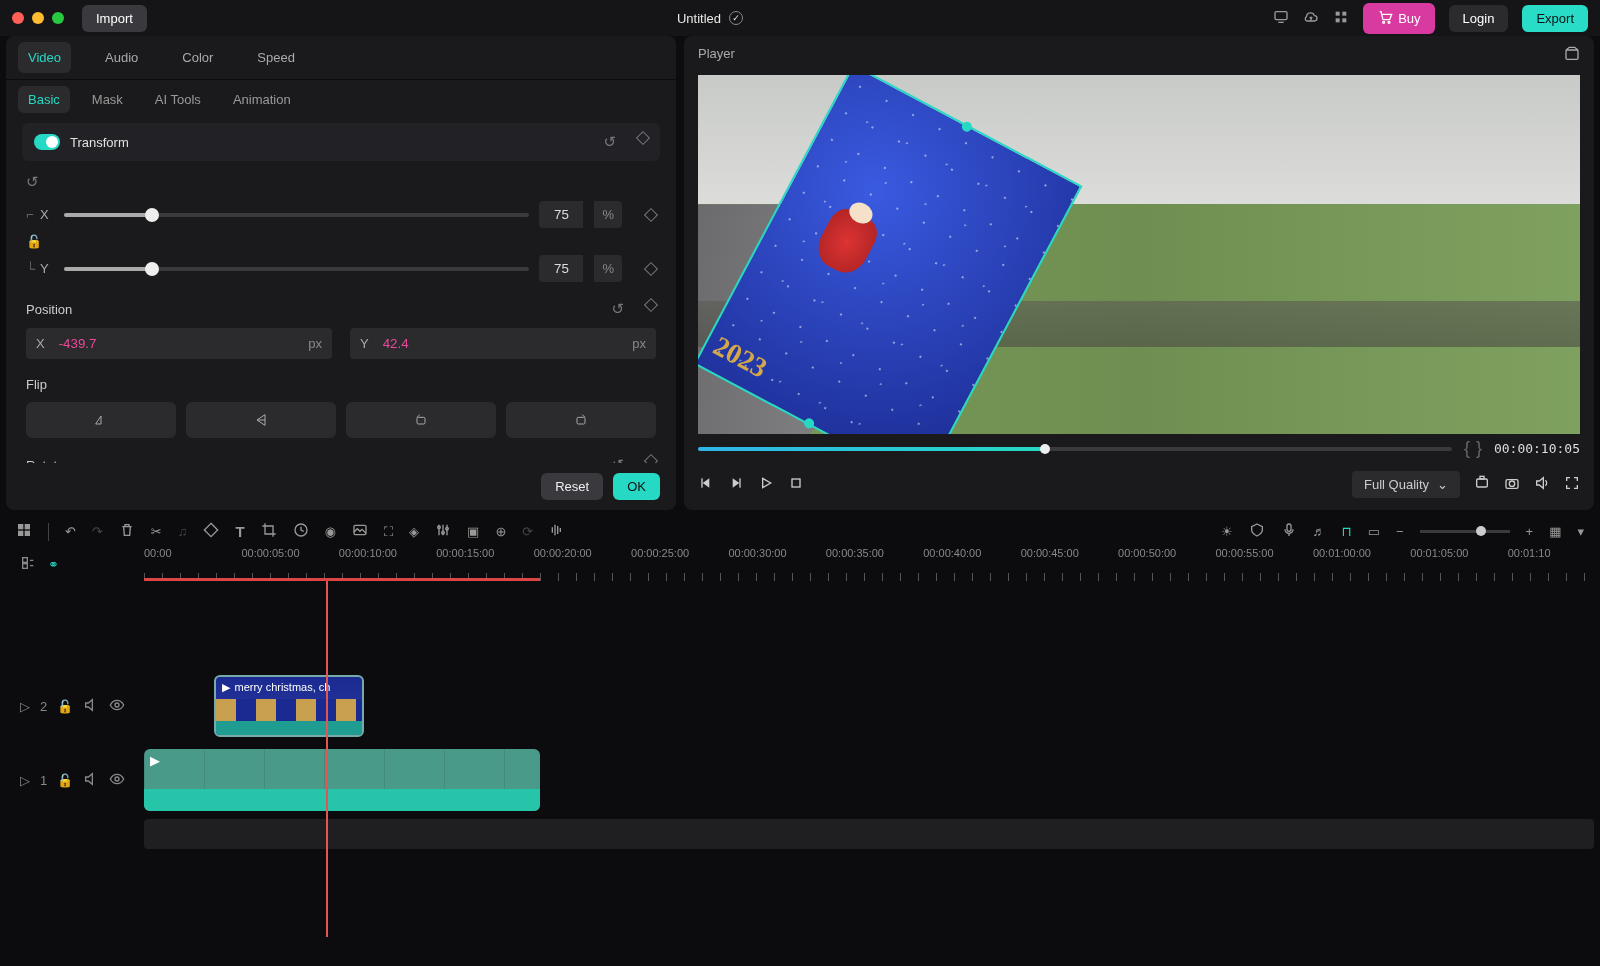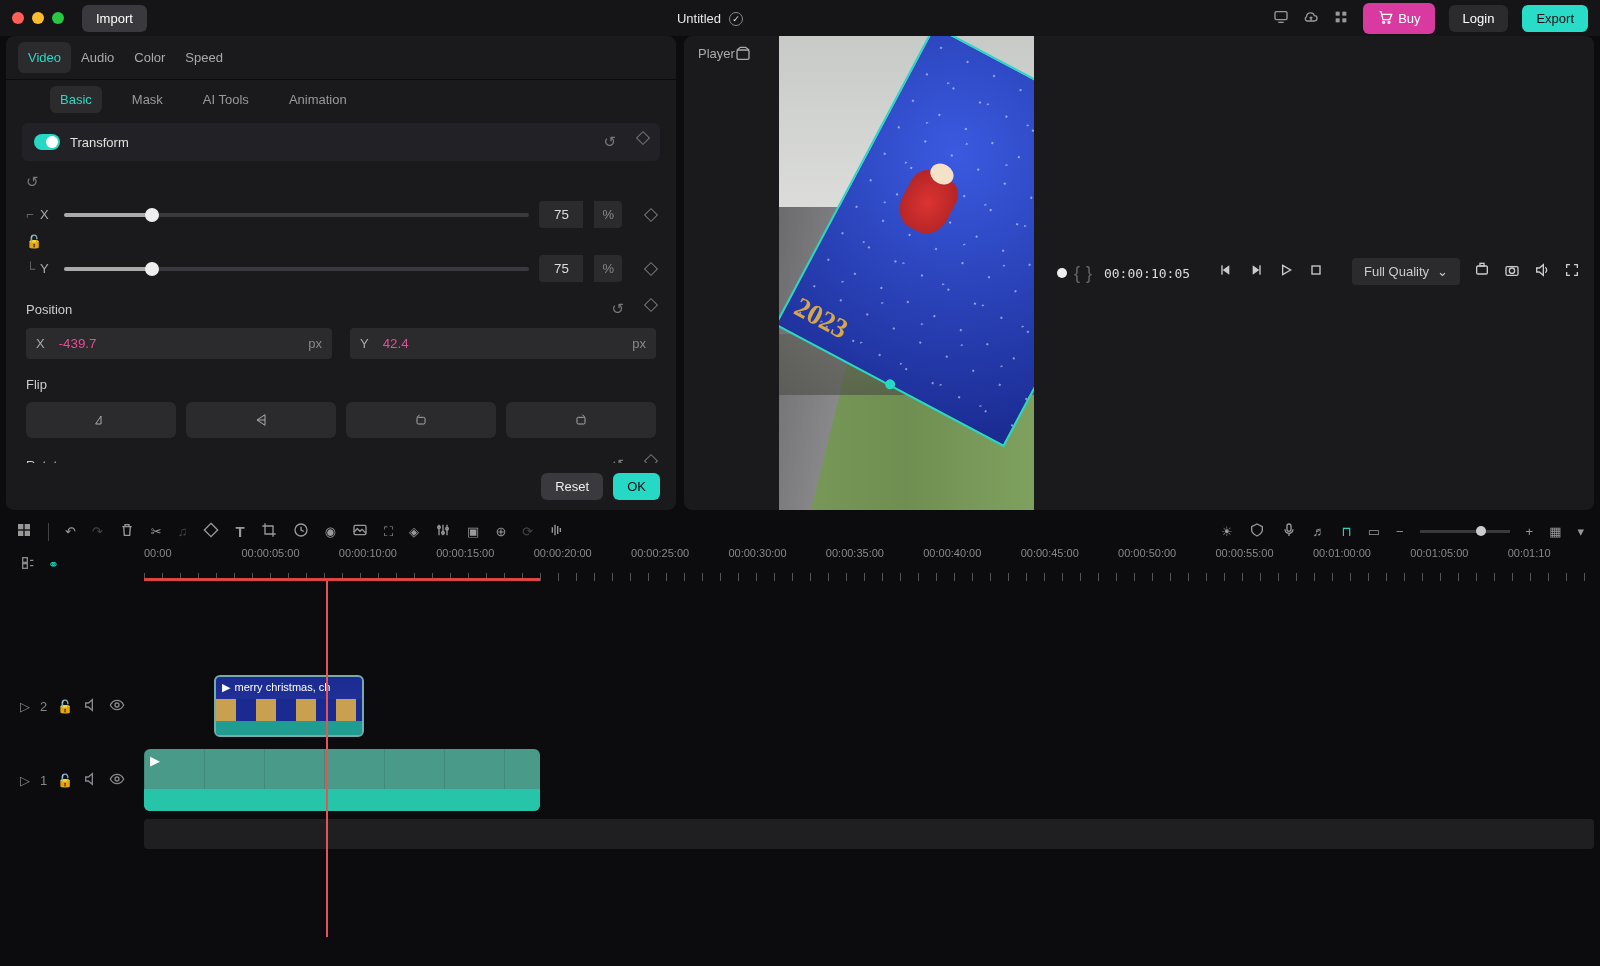--- a/index.html
+++ b/index.html
@@ -5,34 +5,34 @@
 * { margin: 0; padding: 0; box-sizing: border-box; font-family: -apple-system, BlinkMacSystemFont, "Segoe UI", sans-serif; }
 body { background: #0c0c0e; color: #ccc; width: 1600px; height: 966px; overflow: hidden; font-size: 13px; }
 
 
 .topbar { height: 36px; display: flex; align-items: center; padding: 0 12px; background: #151517; }
 .traffic { display: flex; gap: 8px; margin-right: 18px; }
 .traffic span { width: 12px; height: 12px; border-radius: 50%; }
 .traffic .r { background: #ff5f57; } .traffic .y { background: #febc2e; } .traffic .g { background: #28c840; }
 .btn { border: none; cursor: pointer; border-radius: 6px; padding: 6px 14px; font-size: 13px; }
 .import-btn { background: #3a3a3e; color: #fff; font-weight: 400; }
-.title-center { flex: 1; text-align: center; color: #e8e8e8; font-weight: 500; display: flex; justify-content: center; gap: 8px; align-items: flex-end; }
+.title-center { flex: 1; text-align: center; color: #e8e8e8; font-weight: 500; display: flex; justify-content: center; gap: 8px; align-items: flex-start; }
 .top-right { display: flex; align-items: center; gap: 14px; }
 .top-right .icon { color: #999; cursor: pointer; }
 .buy-btn { background: #d83a9f; color: #fff; display: flex; align-items: center; gap: 5px; }
 .login-btn { background: #2b2b2e; color: #fff; }
 .export-btn { background: #29dcc8; color: #111; font-weight: 500; }
 
 
 .mid { display: flex; height: 474px; gap: 8px; padding: 0 6px; }
 .inspector { width: 670px; background: #1a1a1d; border-radius: 8px; display: flex; flex-direction: column; }
-.itabs { display: flex; padding: 6px 12px; border-bottom: 1px solid #0c0c0e; }
+.itabs { display: flex; padding: 6px 12px; gap: 24px; border-bottom: 1px solid #0c0c0e; }
 .itabs span { color: #aaa; padding: 8px 10px; cursor: pointer; border-radius: 6px; font-weight: 500; }
 .itabs span.active { background: #2b2b2e; color: #26d9c4; }
-.subtabs { display: flex; padding: 6px 12px; gap: 20px; margin-left: 32px; }
+.subtabs { display: flex; padding: 6px 12px; gap: 12px; }
 .subtabs span { color: #999; padding: 6px 10px; cursor: pointer; border-radius: 6px; }
 .subtabs span.active { background: #2b2b2e; color: #26d9c4; }
 
 .panel { flex: 1; overflow-y: auto; padding: 0 16px; }
 .section-hdr { display: flex; align-items: center; padding: 10px 4px; }
 .toggle { width: 26px; height: 16px; background: #26d9c4; border-radius: 10px; position: relative; margin-right: 10px; cursor: pointer; }
 .toggle::after { content: ""; position: absolute; width: 12px; height: 12px; background: #fff; border-radius: 50%; top: 2px; right: 2px; }
 .section-hdr .lbl { flex: 1; color: #e0e0e0; }
 .hdr-icons { display: flex; gap: 22px; color: #777; }
 .hdr-icons span { cursor: pointer; }
@@ -58,21 +58,21 @@
 .pos-field .unit { padding: 0 10px; color: #888; }
 
 .flip-row { display: flex; gap: 10px; padding: 6px 4px; }
 .flip-btn { flex: 1; background: #2b2b2e; border: none; color: #aaa; padding: 10px; border-radius: 6px; cursor: pointer; display: flex; justify-content: center; }
 
 .panel-footer { padding: 10px 16px; display: flex; justify-content: flex-end; gap: 10px; }
 .reset-btn { background: #3a3a3e; color: #eee; }
 .ok-btn { background: #26d9c4; color: #111; }
 
 
-.player { flex: 1; background: #1a1a1d; border-radius: 8px; display: flex; }
+.player { flex: 1; background: #1a1a1d; border-radius: 8px; display: flex; flex-direction: column; }
 .player-hdr { display: flex; justify-content: space-between; padding: 10px 14px; color: #aaa; }
 .viewport { flex: 1; margin: 0 14px; position: relative; overflow: hidden; }
 .bg-scene { position: absolute; inset: 0; }
 .sky { height: 36%; background: linear-gradient(#c8cac8, #dcddda); }
 .grass { height: 64%; background: linear-gradient(90deg, #7a9a5a 0%, #6f8f52 50%, #7fa15f 100%); position: relative; }
 .road { position: absolute; top: 0; left: 0; width: 42%; height: 100%; background: linear-gradient(100deg, #6b6b6d 0%, #8a8a8c 60%, transparent 100%); clip-path: polygon(0 0, 100% 0, 30% 100%, 0 100%); }
 .wall { position: absolute; top: 42%; left: 0; right: 0; height: 20%; background: linear-gradient(#5a5a52, #4a4a44); opacity: 0.6; }
 .overlay-clip { position: absolute; top: 30px; left: 60px; width: 260px; height: 340px; transform: rotate(28deg); background: radial-gradient(circle at 30% 30%, #3a5ae0, #1a2a90); border: 2px solid #26d9c4; }
 .overlay-clip::before, .overlay-clip::after { content: ""; position: absolute; width: 10px; height: 10px; background: #26d9c4; border-radius: 50%; }
 .overlay-clip::before { top: -5px; left: 50%; transform: translateX(-50%); }

